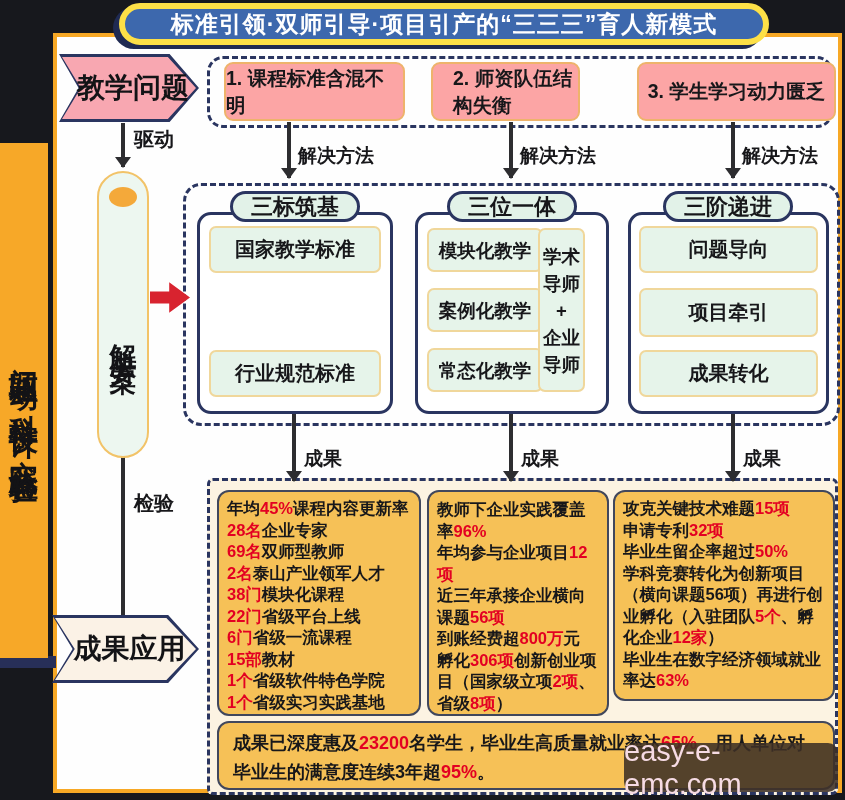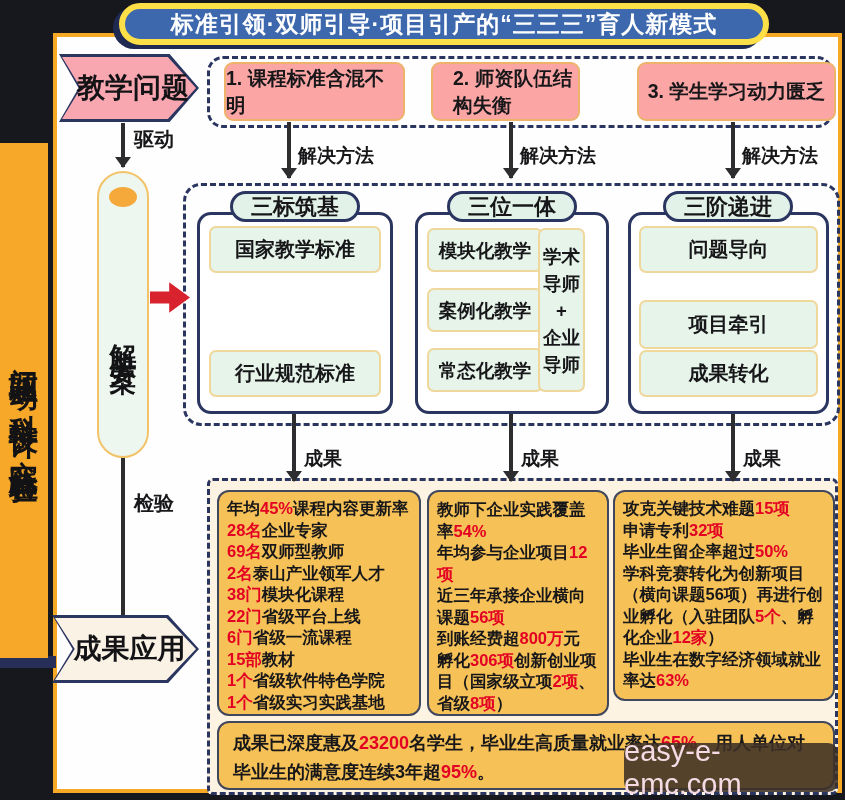--- a/index.html
+++ b/index.html
@@ -142,21 +142,21 @@
   <div class="mint small abs" style="left:427px;top:348px;width:116px;height:44px;">常态化教学</div>
   <div class="mint small preline abs" style="left:538px;top:228px;width:47px;height:164px;">学术
 导师
 +
 企业
 导师</div>
 
   <div class="col-box abs" style="left:628px;width:201px;"></div>
   <div class="col-pill abs" style="left:663px;">三阶递进</div>
   <div class="mint abs" style="left:639px;top:226px;width:179px;height:47px;">问题导向</div>
-  <div class="mint abs" style="left:639px;top:300px;width:179px;height:49px;">项目牵引</div>
+  <div class="mint abs" style="left:639px;top:288px;width:179px;height:49px;">项目牵引</div>
   <div class="mint abs" style="left:639px;top:350px;width:179px;height:47px;">成果转化</div>
 
   <div class="va abs" style="left:292px;top:414px;height:67px;"></div>
   <div class="va abs" style="left:509px;top:414px;height:67px;"></div>
   <div class="va abs" style="left:731px;top:414px;height:67px;"></div>
   <div class="flow-label abs" style="left:304px;top:446px;">成果</div>
   <div class="flow-label abs" style="left:521px;top:446px;">成果</div>
   <div class="flow-label abs" style="left:743px;top:446px;">成果</div>
 
   <div id="results-box" class="abs dashed"></div>
@@ -166,21 +166,21 @@
       <div class="rl"><span class="hl">69名</span><span>双师型教师</span></div>
       <div class="rl"><span class="hl">2名</span><span>泰山产业领军人才</span></div>
       <div class="rl"><span class="hl">38门</span><span>模块化课程</span></div>
       <div class="rl"><span class="hl">22门</span><span>省级平台上线</span></div>
       <div class="rl"><span class="hl">6门</span><span>省级一流课程</span></div>
       <div class="rl"><span class="hl">15部</span><span>教材</span></div>
       <div class="rl"><span class="hl">1个</span><span>省级软件特色学院</span></div>
       <div class="rl"><span class="hl">1个</span><span>省级实习实践基地</span></div>
     </div>
   <div class="res-card abs" style="left:427px;top:490px;width:182px;height:226px;padding:7px 8px;">
-      <div class="rl"><span>教师下企业实践覆盖率</span><span class="hl">54%</span></div>
+      <div class="rl"><span>教师下企业实践覆盖率</span><span class="hl">96%</span></div>
       <div class="rl"><span>年均参与企业项目</span><span class="hl">12项</span></div>
       <div class="rl"><span>近三年承接企业横向课题</span><span class="hl">56项</span></div>
       <div class="rl"><span>到账经费超</span><span class="hl">800万</span><span>元</span></div>
       <div class="rl"><span>孵化</span><span class="hl">306项</span><span>创新创业项目（国家级立项</span><span class="hl">2项</span><span>、省级</span><span class="hl">8项</span><span>）</span></div>
     </div>
   <div class="res-card abs" style="left:613px;top:490px;width:222px;height:211px;padding:6px 8px;">
       <div class="rl"><span>攻克关键技术难题</span><span class="hl">15项</span></div>
       <div class="rl"><span>申请专利</span><span class="hl">32项</span></div>
       <div class="rl"><span>毕业生留企率超过</span><span class="hl">50%</span></div>
       <div class="rl"><span>学科竞赛转化为创新项目（横向课题56项）再进行创业孵化（入驻团队</span><span class="hl">5个</span><span>、孵化企业</span><span class="hl">12家</span><span>）</span></div>

